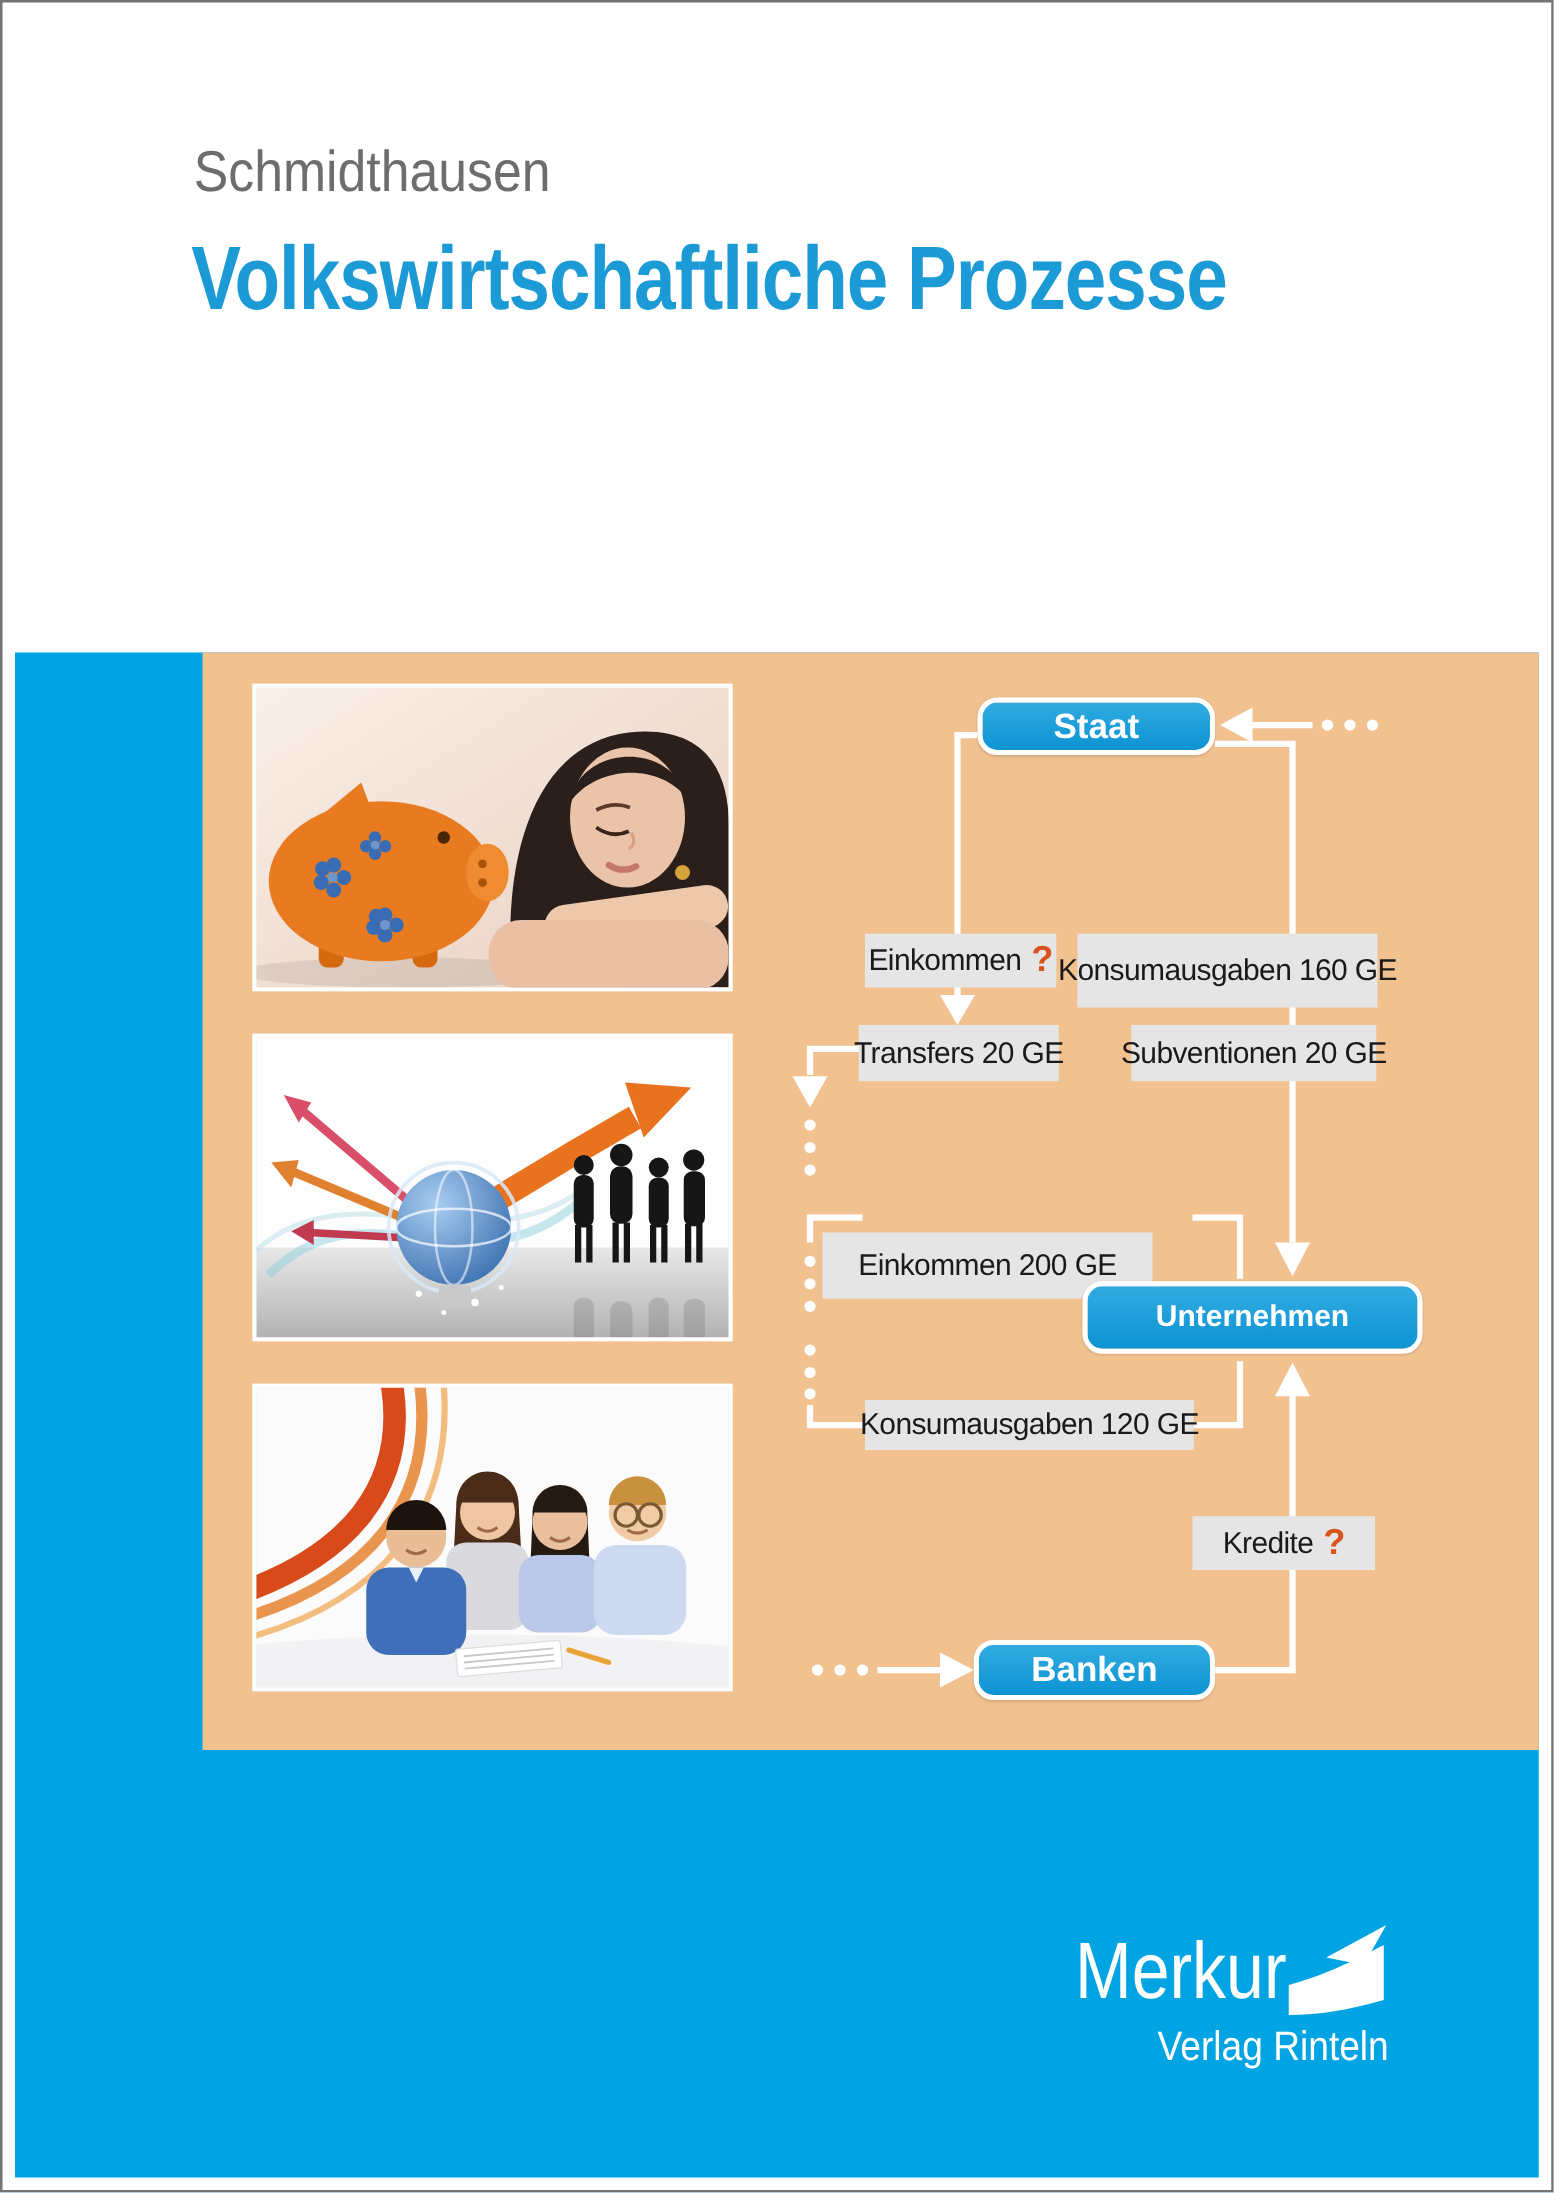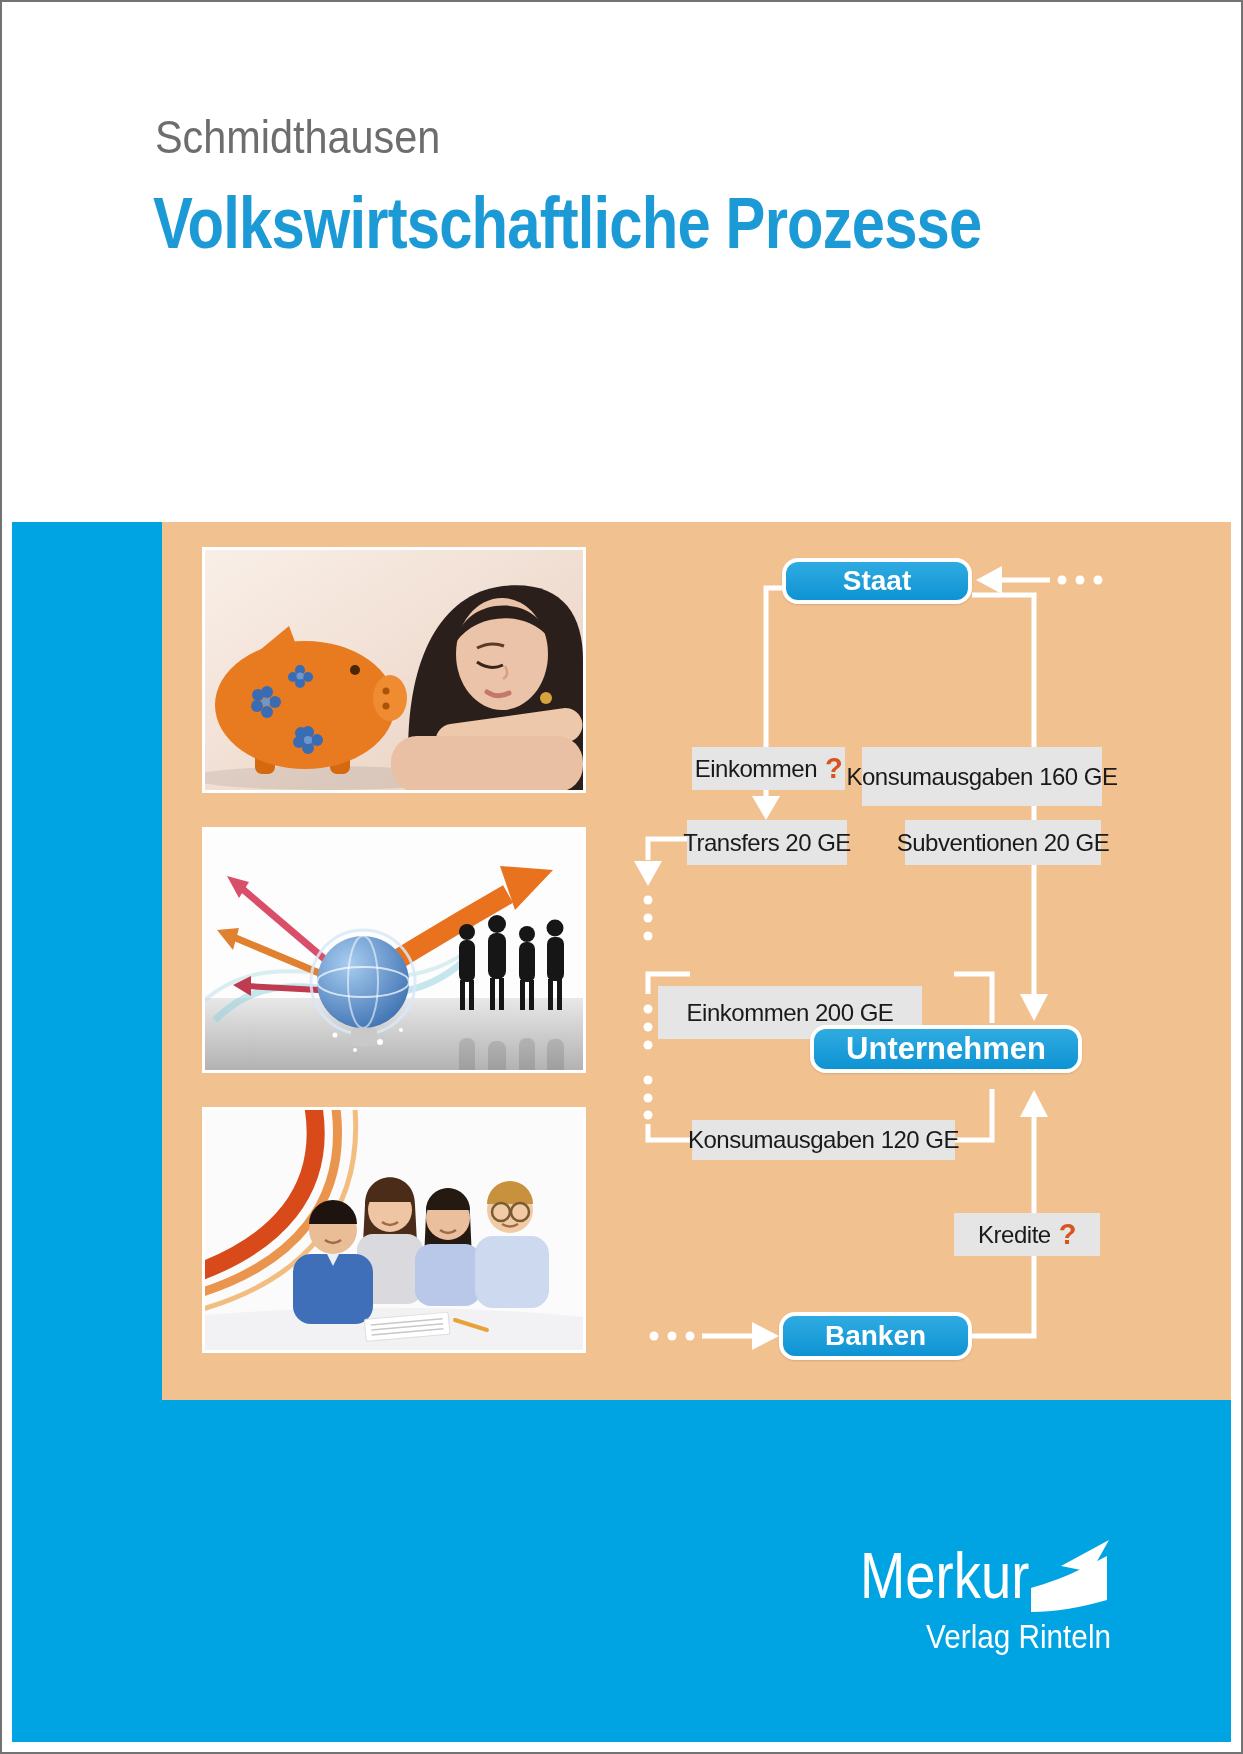--- a/index.html
+++ b/index.html
@@ -23,21 +23,21 @@
   
   svg.flow{position:absolute;left:0;top:0;z-index:4;pointer-events:none;}
   .lbl{position:absolute;background:#e5e5e5;color:#1a1a1a;font-size:24px;letter-spacing:-.5px;
        display:flex;align-items:center;justify-content:center;gap:8px;z-index:5;white-space:nowrap;}
   .lbl .q{color:#d9531e;font-weight:bold;font-size:29px;line-height:1;}
   .node{position:absolute;background:linear-gradient(180deg,#2fabe1,#0e93d3);
         border:4px solid #fff;border-radius:16px;color:#fff;font-weight:bold;
         display:flex;align-items:center;justify-content:center;z-index:5;
         box-shadow:0 1px 2px rgba(0,0,0,.12);box-sizing:border-box;}
   #node-staat{left:780px;top:556px;width:190px;height:46px;font-size:28px;}
-  #node-unternehmen{left:808px;top:1023px;width:272px;height:48px;font-size:31px;}
+  #node-unternehmen{left:864px;top:1023px;width:272px;height:58px;font-size:24px;}
   #node-banken{left:777px;top:1310px;width:193px;height:48px;font-size:28px;text-align:center;}
   #lbl-einkommen-q   {left:690px;top:745px;width:153px;height:43px;}
   #lbl-konsum160     {left:860px;top:745px;width:240px;height:59px;}
   #lbl-transfers     {left:685px;top:818px;width:160px;height:45px;}
   #lbl-subventionen  {left:903px;top:818px;width:196px;height:45px;}
   #lbl-einkommen200  {left:656px;top:952px;width:264px;height:53px;margin-top:32px;}
   #lbl-konsum120     {left:690px;top:1118px;width:263px;height:40px;}
   #lbl-kredite-q     {left:952px;top:1211px;width:146px;height:43px;}
   
   .merkur-word{position:absolute;left:858px;top:1542px;font-size:64px;color:#fff;z-index:3;

